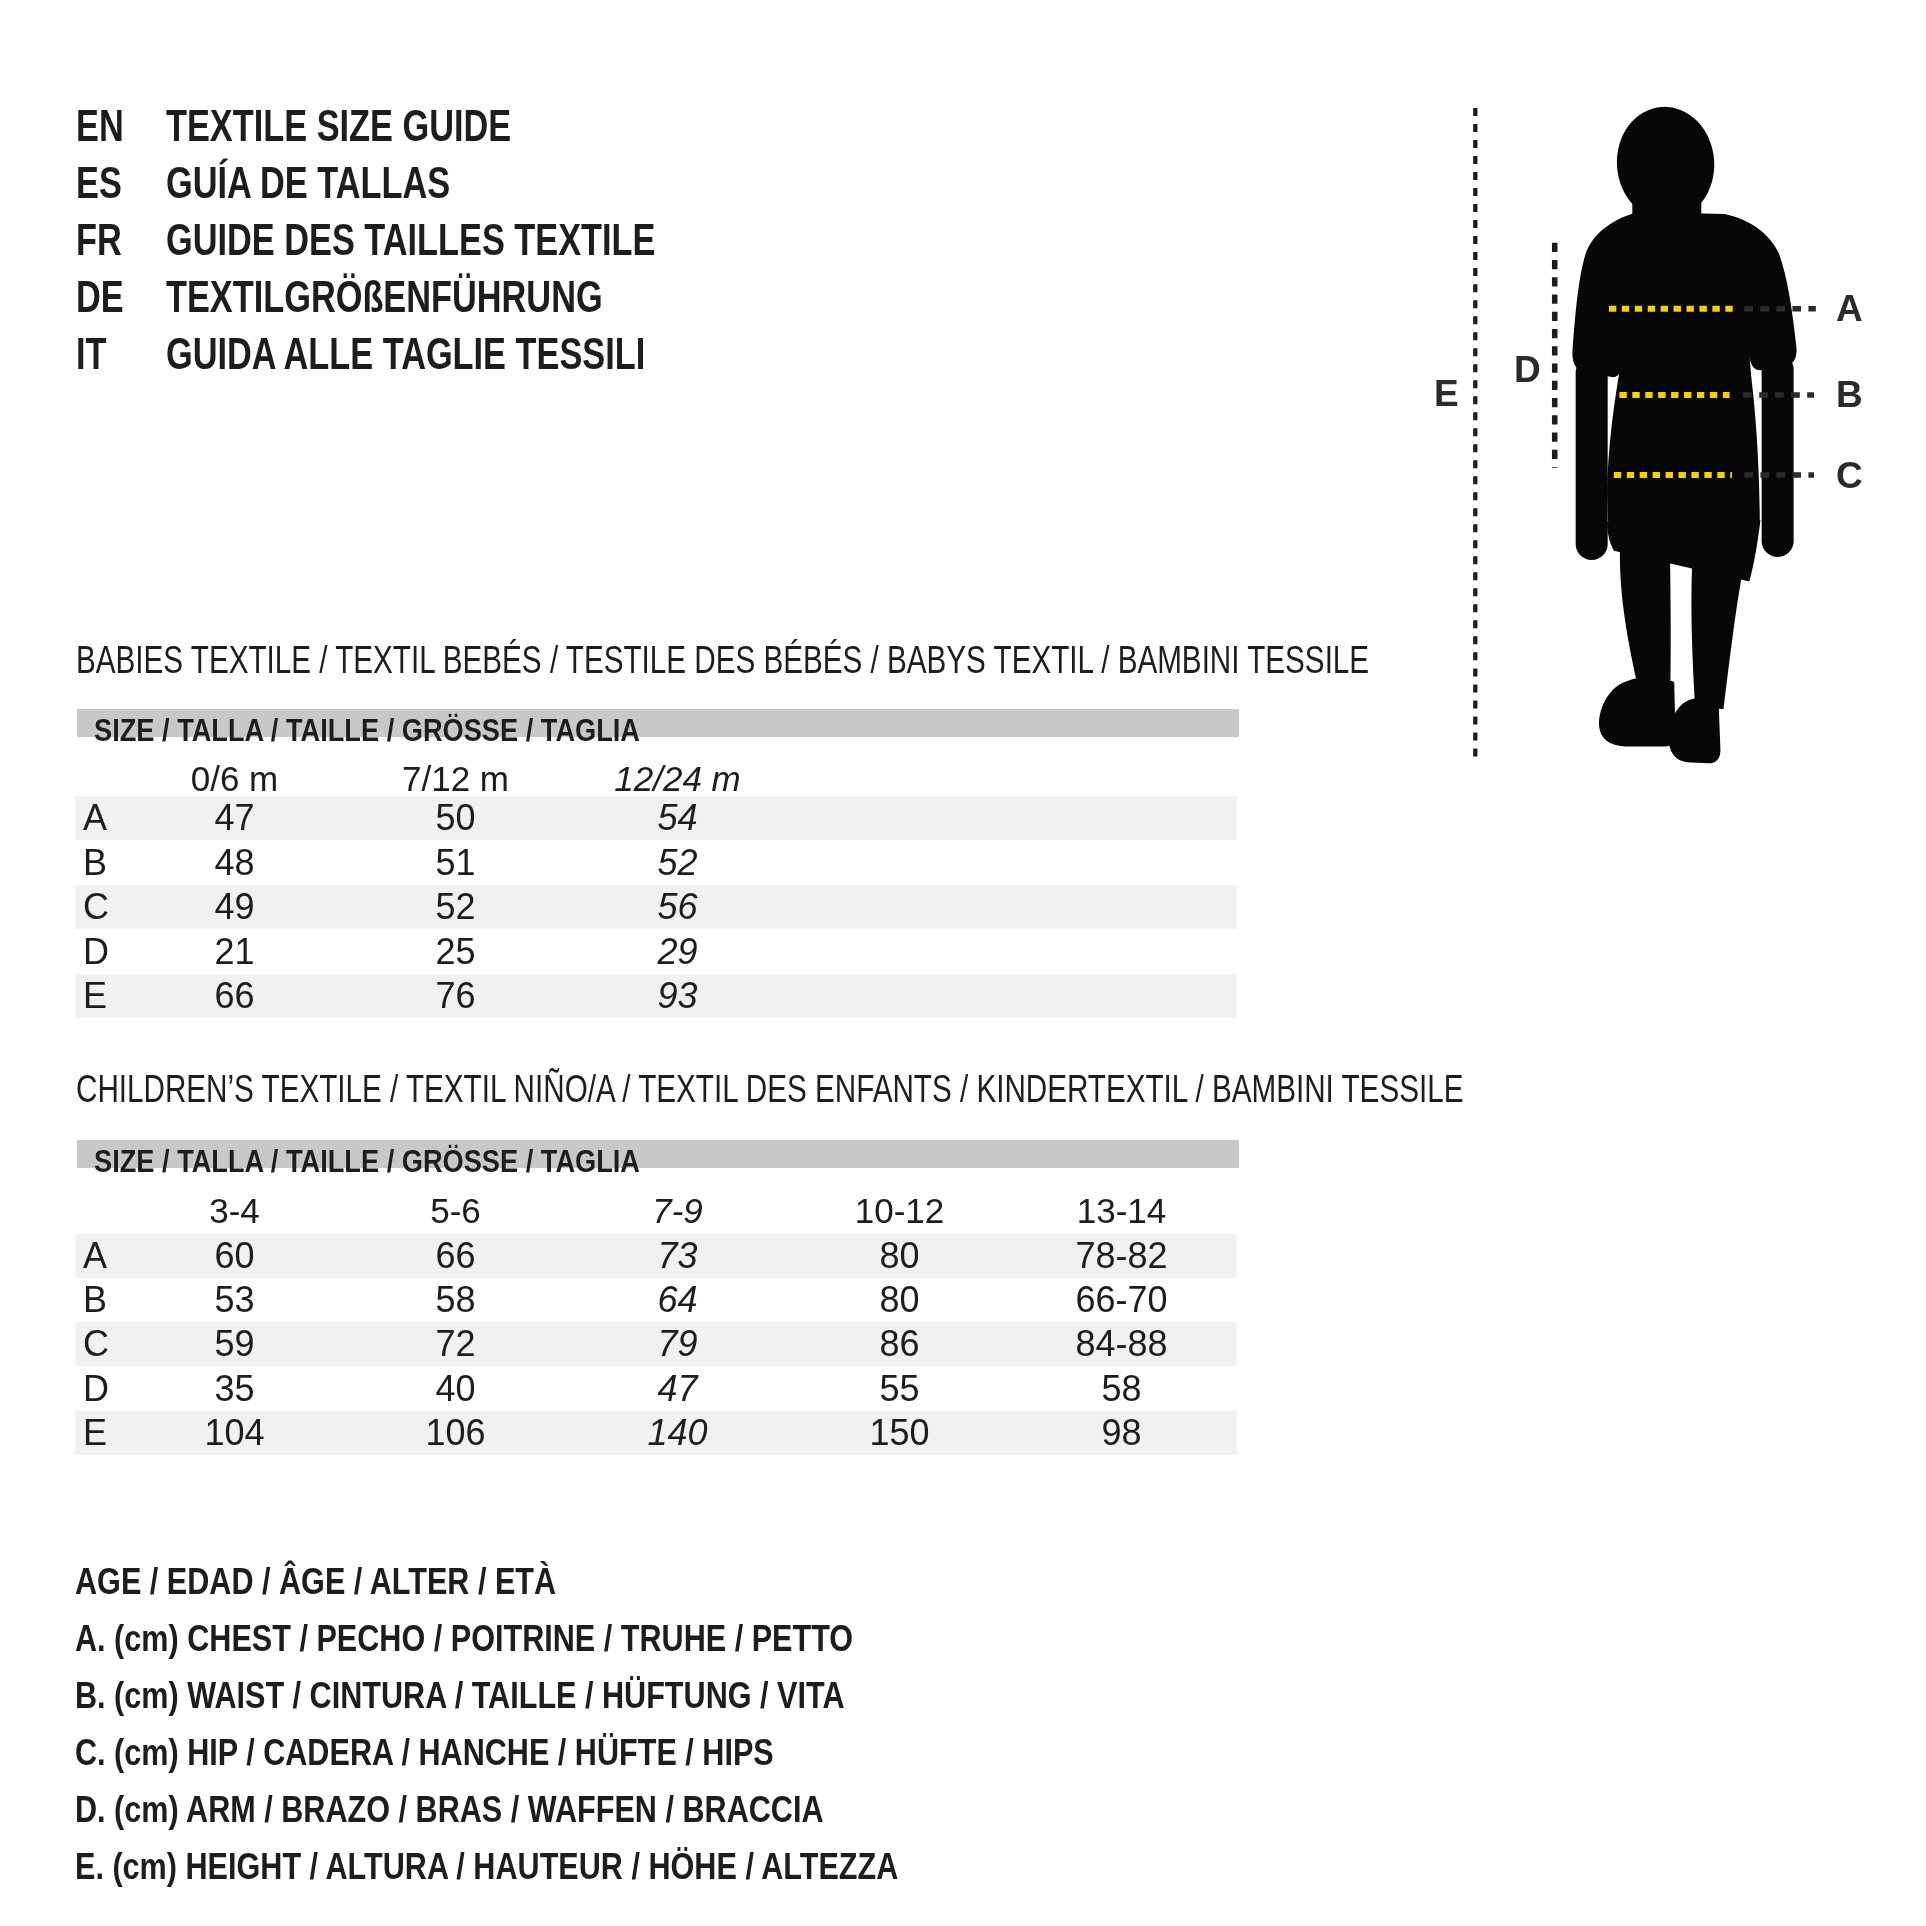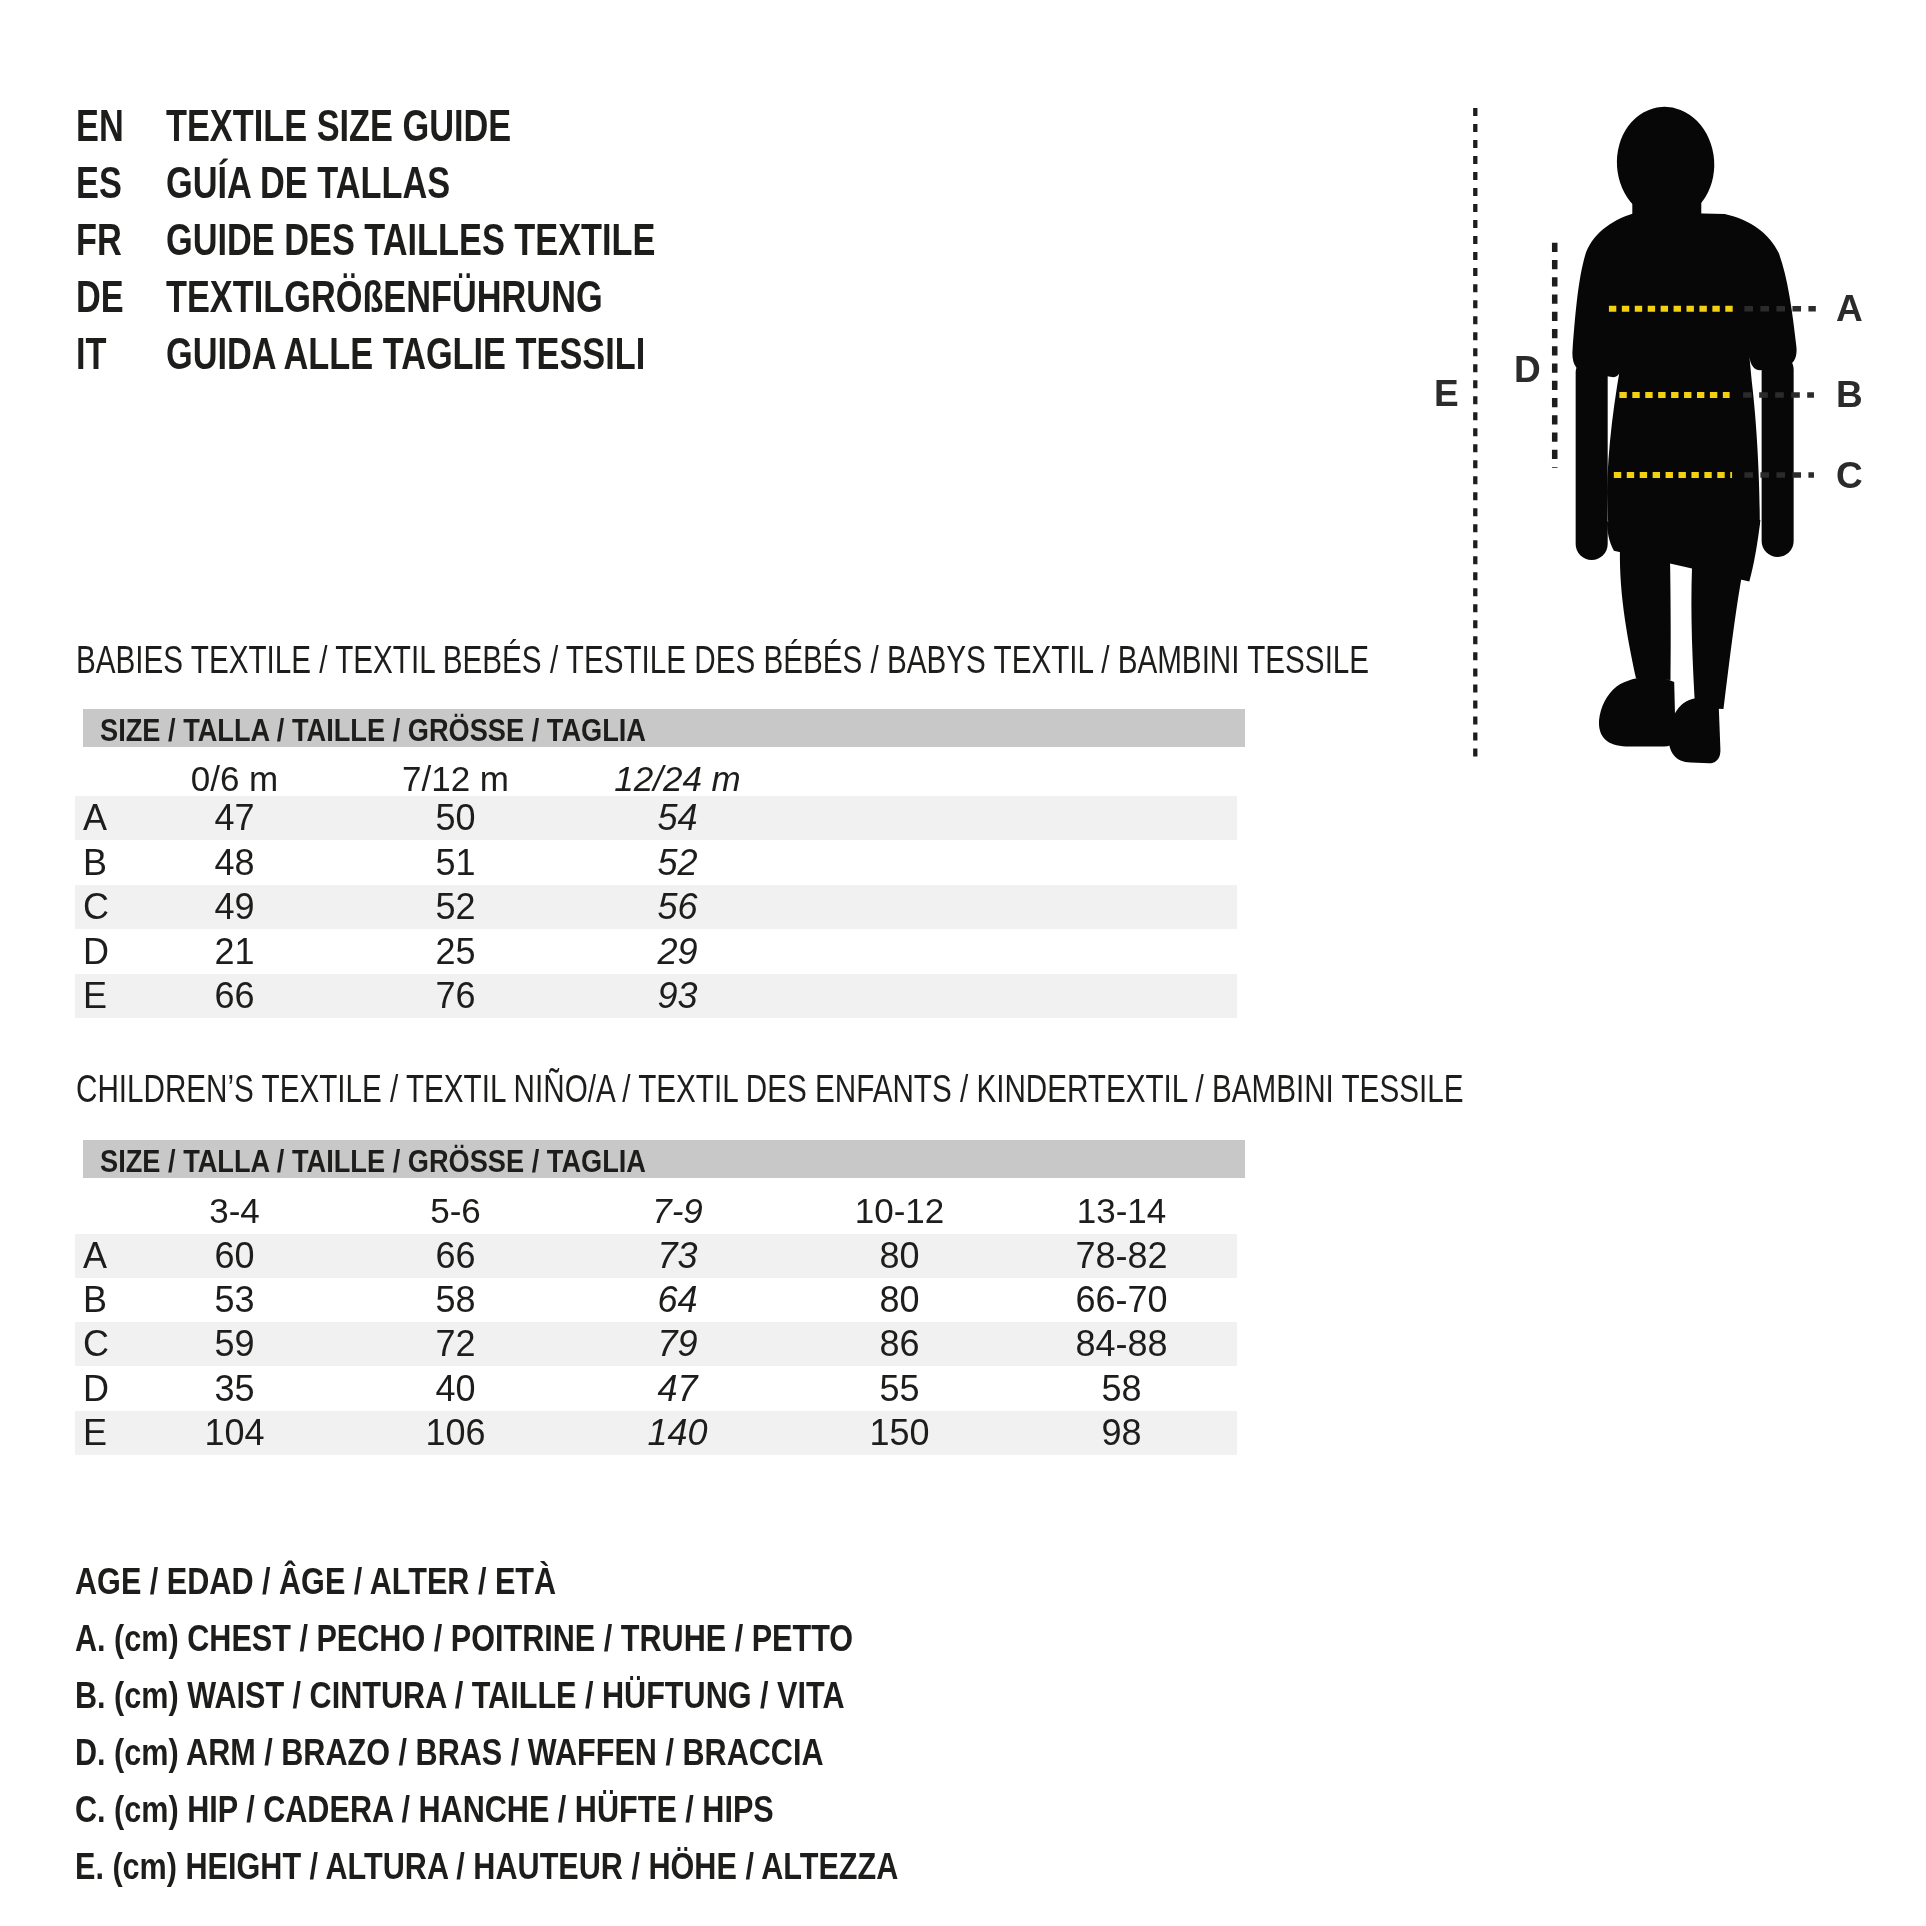--- a/index.html
+++ b/index.html
@@ -20,21 +20,21 @@
     font-size:44px;font-weight:700;
   }
   .lang-row .code{left:0;}
   .lang-row .lbl{left:90px;}
 
   
   .sec-title{height:54px;line-height:54px;font-size:38px;font-weight:400;left:76px;}
 
   
   .table{left:75px;width:1162px;}
-  .tbar{position:absolute;left:8px;width:1162px;height:38px;background:#c8c8c8;}
+  .tbar{position:absolute;left:2px;width:1162px;height:28px;background:#c8c8c8;}
   .tbar span{display:block;margin-left:8.6px;line-height:43px;font-size:32px;font-weight:700;}
   .trow{position:absolute;left:0;width:1162px;height:44px;}
   .stripe{background:#f1f1f1;}
   .rlab{position:absolute;left:8px;top:0;width:55px;height:44px;line-height:44px;font-size:36px;font-weight:400;text-align:left;}
   .cell{position:absolute;top:0;width:185px;height:44px;line-height:44px;font-size:36px;font-weight:400;text-align:center;}
   .chead{font-size:35px;}
   .c0{left:67px;} .c1{left:288px;} .c2{left:510px;font-style:italic;} .c3{left:732px;} .c4{left:954px;}
 
   
   .legend-row{position:relative;height:57px;width:1171px;line-height:57px;font-size:36px;font-weight:700;}
@@ -227,17 +227,17 @@
     <span class="cell c2">140</span>
     <span class="cell c3">150</span>
     <span class="cell c4">98</span>
   </div>
 </section>
 
 <section class="abs" style="left:75px;top:1513px;margin-top:40px;">
   <div class="legend-row"><span class="cx85">AGE / EDAD / ÂGE / ALTER / ETÀ</span></div>
   <div class="legend-row"><span class="cx85">A. (cm) CHEST / PECHO / POITRINE / TRUHE / PETTO</span></div>
   <div class="legend-row"><span class="cx85">B. (cm) WAIST / CINTURA / TAILLE / HÜFTUNG / VITA</span></div>
+  <div class="legend-row"><span class="cx85">C. (cm) HIP / CADERA / HANCHE / HÜFTE / HIPS</span></div>
   <div class="legend-row"><span class="cx85">D. (cm) ARM / BRAZO / BRAS / WAFFEN / BRACCIA</span></div>
-  <div class="legend-row"><span class="cx85">C. (cm) HIP / CADERA / HANCHE / HÜFTE / HIPS</span></div>
   <div class="legend-row"><span class="cx85">E. (cm) HEIGHT / ALTURA / HAUTEUR / HÖHE / ALTEZZA</span></div>
 </section>
 
 
 </body></html>

